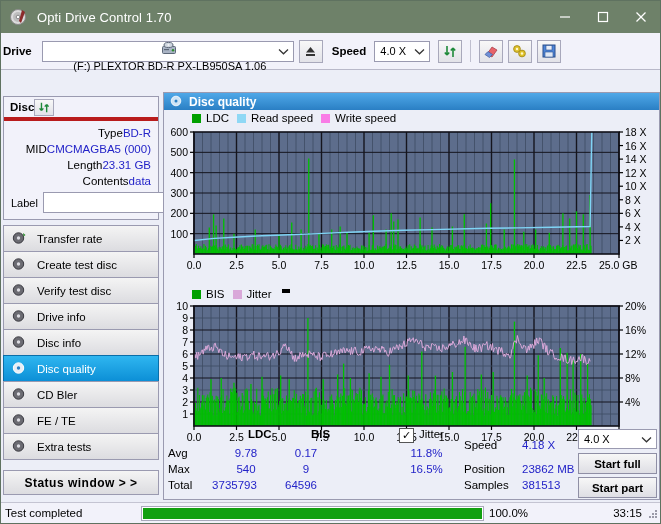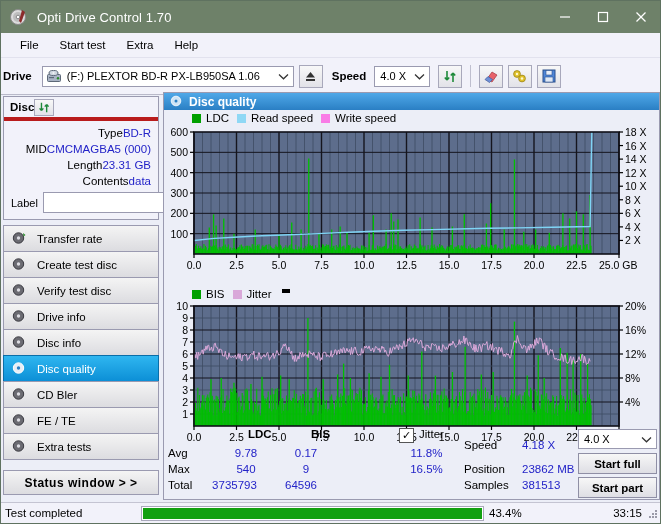--- a/index.html
+++ b/index.html
@@ -21,21 +21,21 @@
 
   
   .menubar{height:24px;background:#f2f2fa;display:flex;align-items:center;padding-left:10px;gap:3px;border-bottom:1px solid #e2e2ee;}
   .menu-item{padding:3px 9px;font-size:11.5px;color:#000;}
 
   
   .drivebar{height:37px;background:#f2f2fa;display:flex;align-items:center;padding-left:2px;border-bottom:1px solid #b9b9c9;box-sizing:border-box;}
   .lbl-bold{font-weight:bold;font-size:11.5px;color:#000;}
   .combo{height:21px;border:1px solid #9a9ab0;background:#fff;display:flex;align-items:center;box-sizing:border-box;position:relative;}
   .combo .caret{position:absolute;right:4px;top:50%;transform:translateY(-50%);}
-  .drive-combo{width:252px;margin-left:10px;padding-left:4px;gap:5px;}
+  .drive-combo{width:252px;margin-left:10px;padding-left:4px;gap:5px;flex-direction:column;}
   .drive-combo .dtext{font-size:11px;color:#000;white-space:nowrap;}
   .icon-btn{width:24px;height:23px;border:1px solid #a8a8bb;background:linear-gradient(#f8f8f8,#e2e2e8);display:flex;align-items:center;justify-content:center;box-sizing:border-box;}
   .eject-btn{margin-left:5px;}
   .speed-combo{width:56px;margin-left:8px;padding-left:5px;font-size:11px;color:#000;}
   .vsep{width:1px;height:22px;background:#bfbfcf;margin:0 8px;}
 
   
   .leftcol{position:absolute;left:2px;top:95px;width:156px;}
   .panel{border:1px solid #9a9ab0;background:#f2f2fa;box-sizing:border-box;}
   .panel-head{height:20px;display:flex;align-items:center;justify-content:flex-start;border-bottom:4px solid #b91c1c;padding:0 2px 0 6px;background:#f2f2fa;}
@@ -103,26 +103,20 @@
       </div>
       <div class="win-btn close">
         <svg width="12" height="12" viewBox="0 0 12 12">
             <line x1="1.5" y1="1.5" x2="10.5" y2="10.5" stroke="#fff" stroke-width="1.3"></line>
             <line x1="10.5" y1="1.5" x2="1.5" y2="10.5" stroke="#fff" stroke-width="1.3"></line>
           </svg>
       </div>
     </div>
   </div>
 
-  <div class="menubar">
-    <div class="menu-item">File</div>
-    <div class="menu-item">Start test</div>
-    <div class="menu-item">Extra</div>
-    <div class="menu-item">Help</div>
-  </div>
 
   <div class="drivebar">
     <span class="lbl-bold">Drive</span>
 
     <div class="combo drive-combo">
       <span style="display:flex;align-items:center;">
         <svg width="15" height="13" viewBox="0 0 15 13">
           <rect x="0.5" y="4.5" width="13" height="7" rx="1" fill="#a9b3c4" stroke="#5d6878"></rect>
           <rect x="2" y="7" width="5" height="1.2" fill="#5d6878"></rect>
           <circle cx="11" cy="8.2" r="1.2" fill="#2a8a2a"></circle>
@@ -1719,21 +1713,21 @@
   </div>
 
   <div class="statusbar">
     <div class="sb-cell" style="width:140px;padding-left:4px;">
       <span>Test completed</span>
     </div>
     <div class="progress-outer" style="width:343px;">
       <div class="progress-inner" id="prog" style="width: 100%;"></div>
     </div>
     <div class="sb-cell" style="width:98px;padding-left:5px;">
-      <span>43.4%</span>
+      <span>100.0%</span>
     </div>
     <div class="sb-cell" style="width:60px;justify-content:flex-end;">
       <span>33:15</span>
     </div>
     <div class="grip">
       <svg width="12" height="12" viewBox="0 0 12 12">
         <g fill="#9a9aa8">
           <rect x="8" y="8" width="2" height="2"></rect>
             <rect x="5" y="8" width="2" height="2"></rect>
             <rect x="8" y="5" width="2" height="2"></rect>

